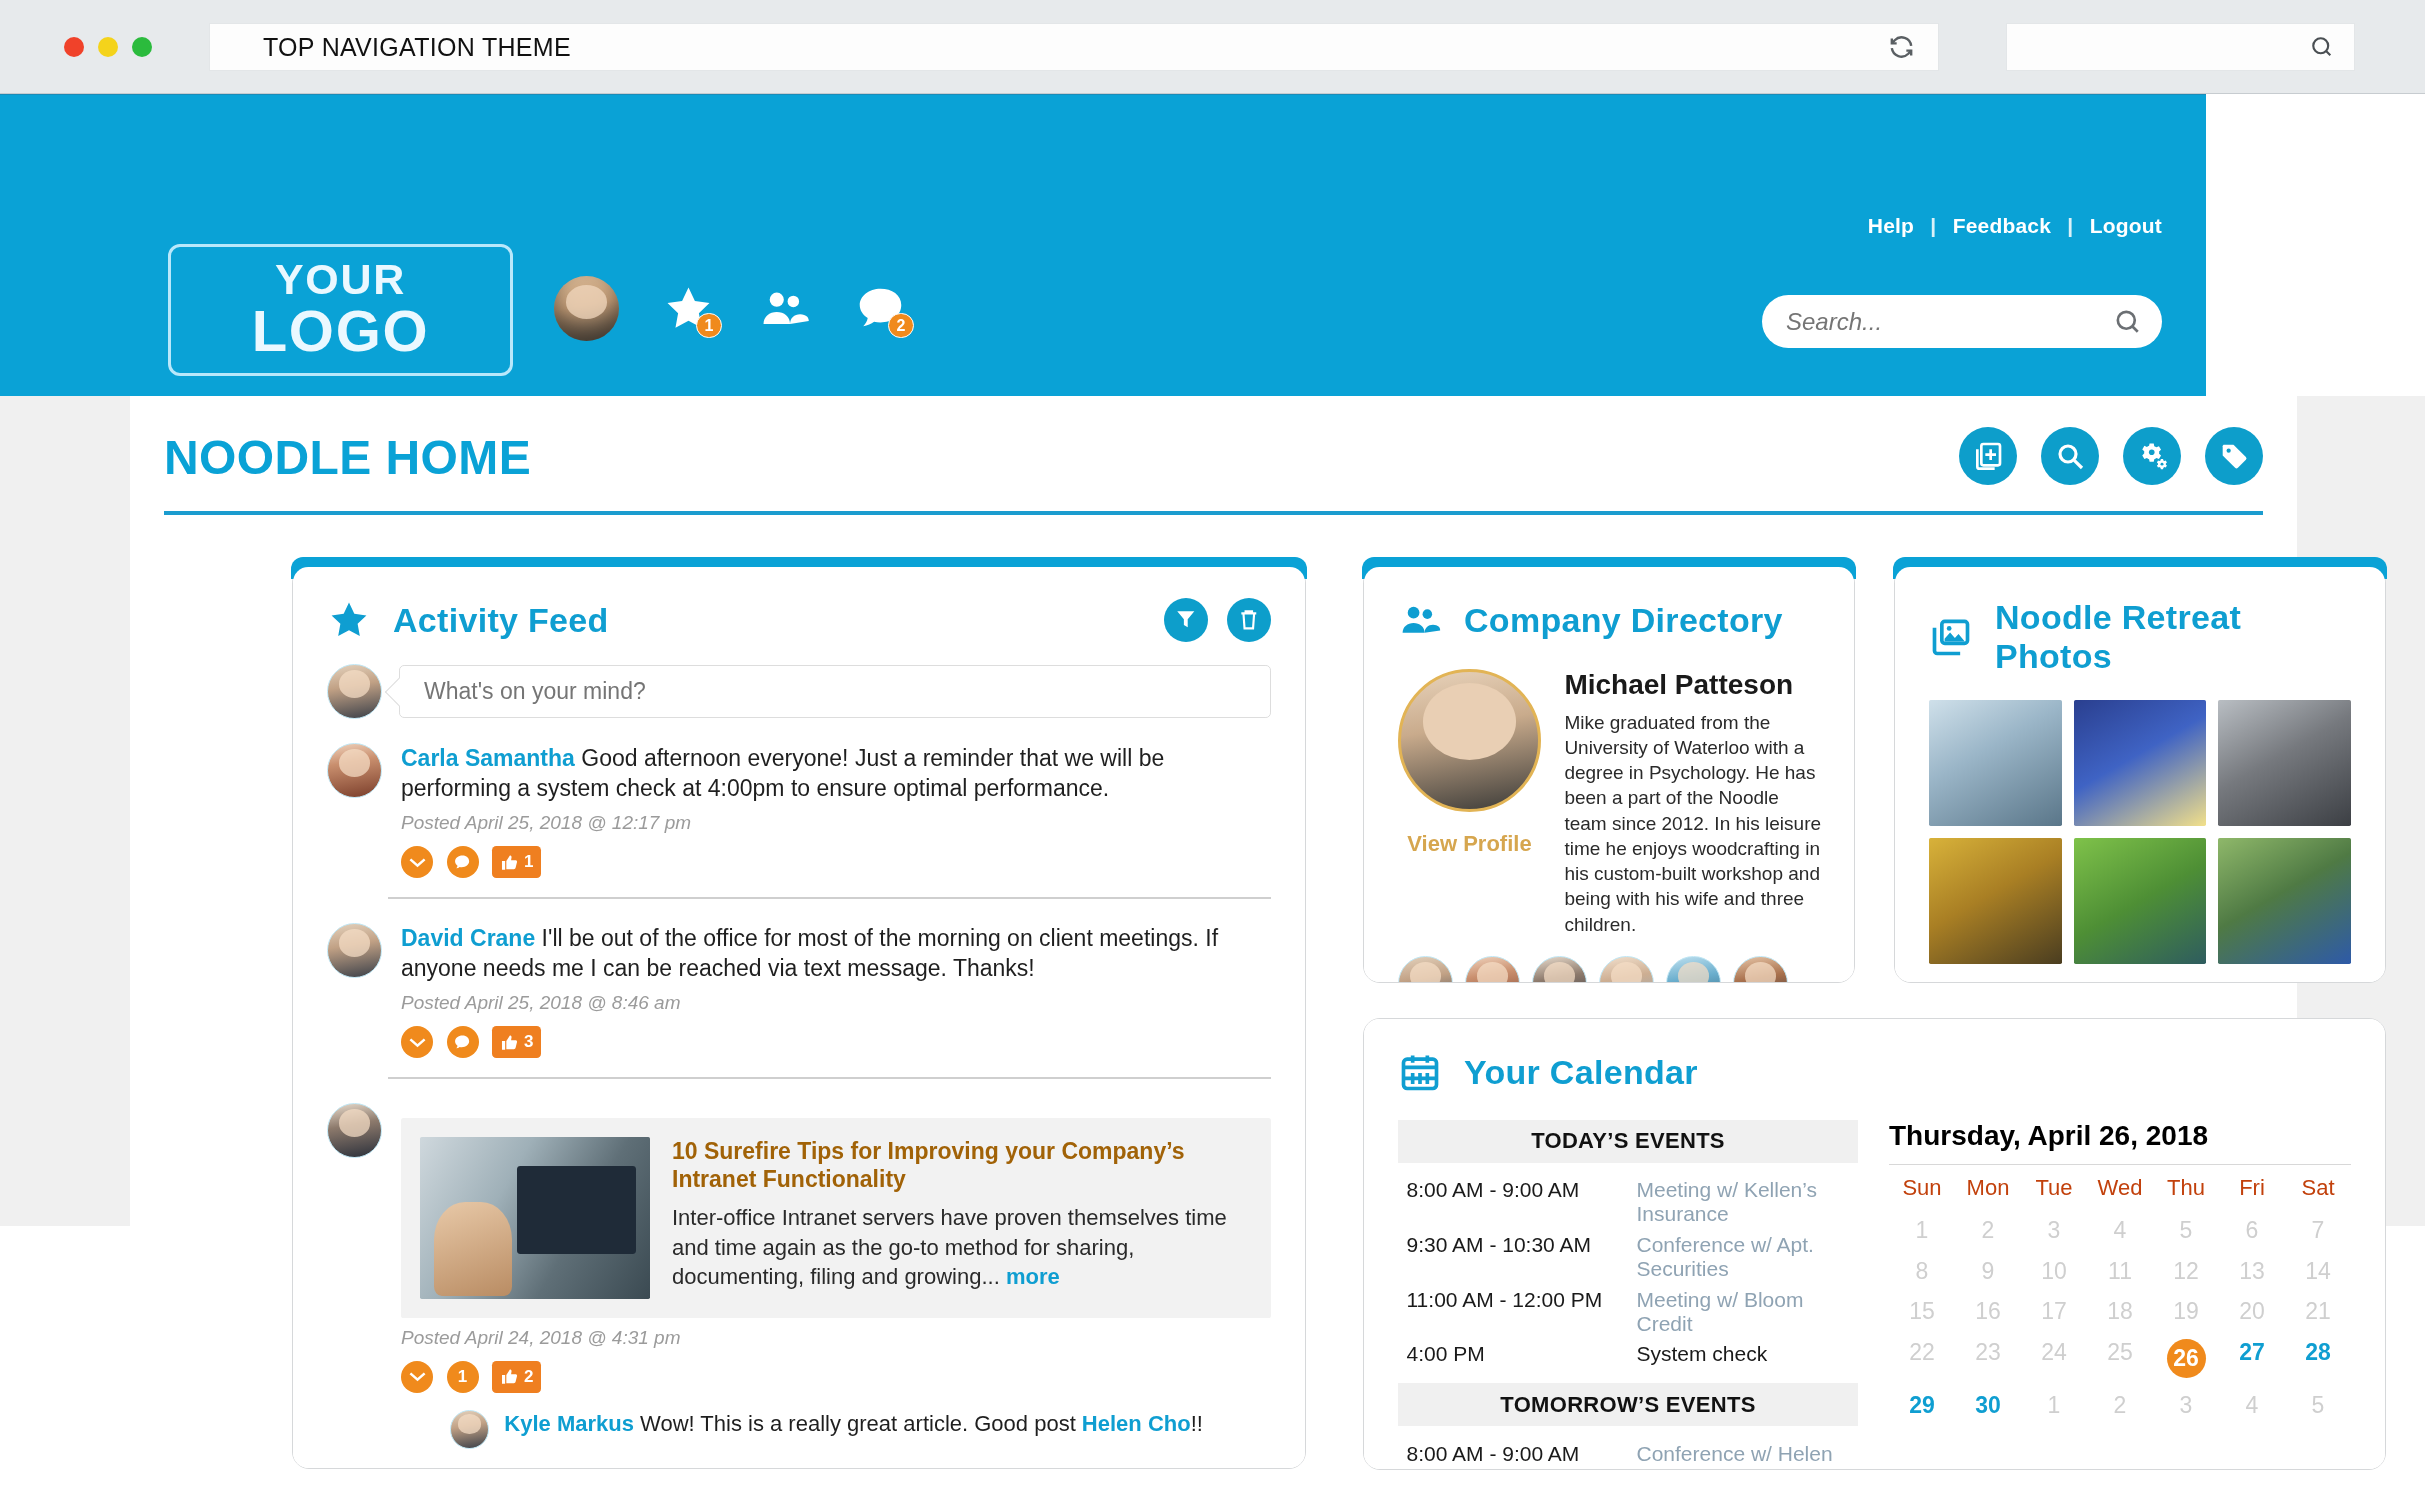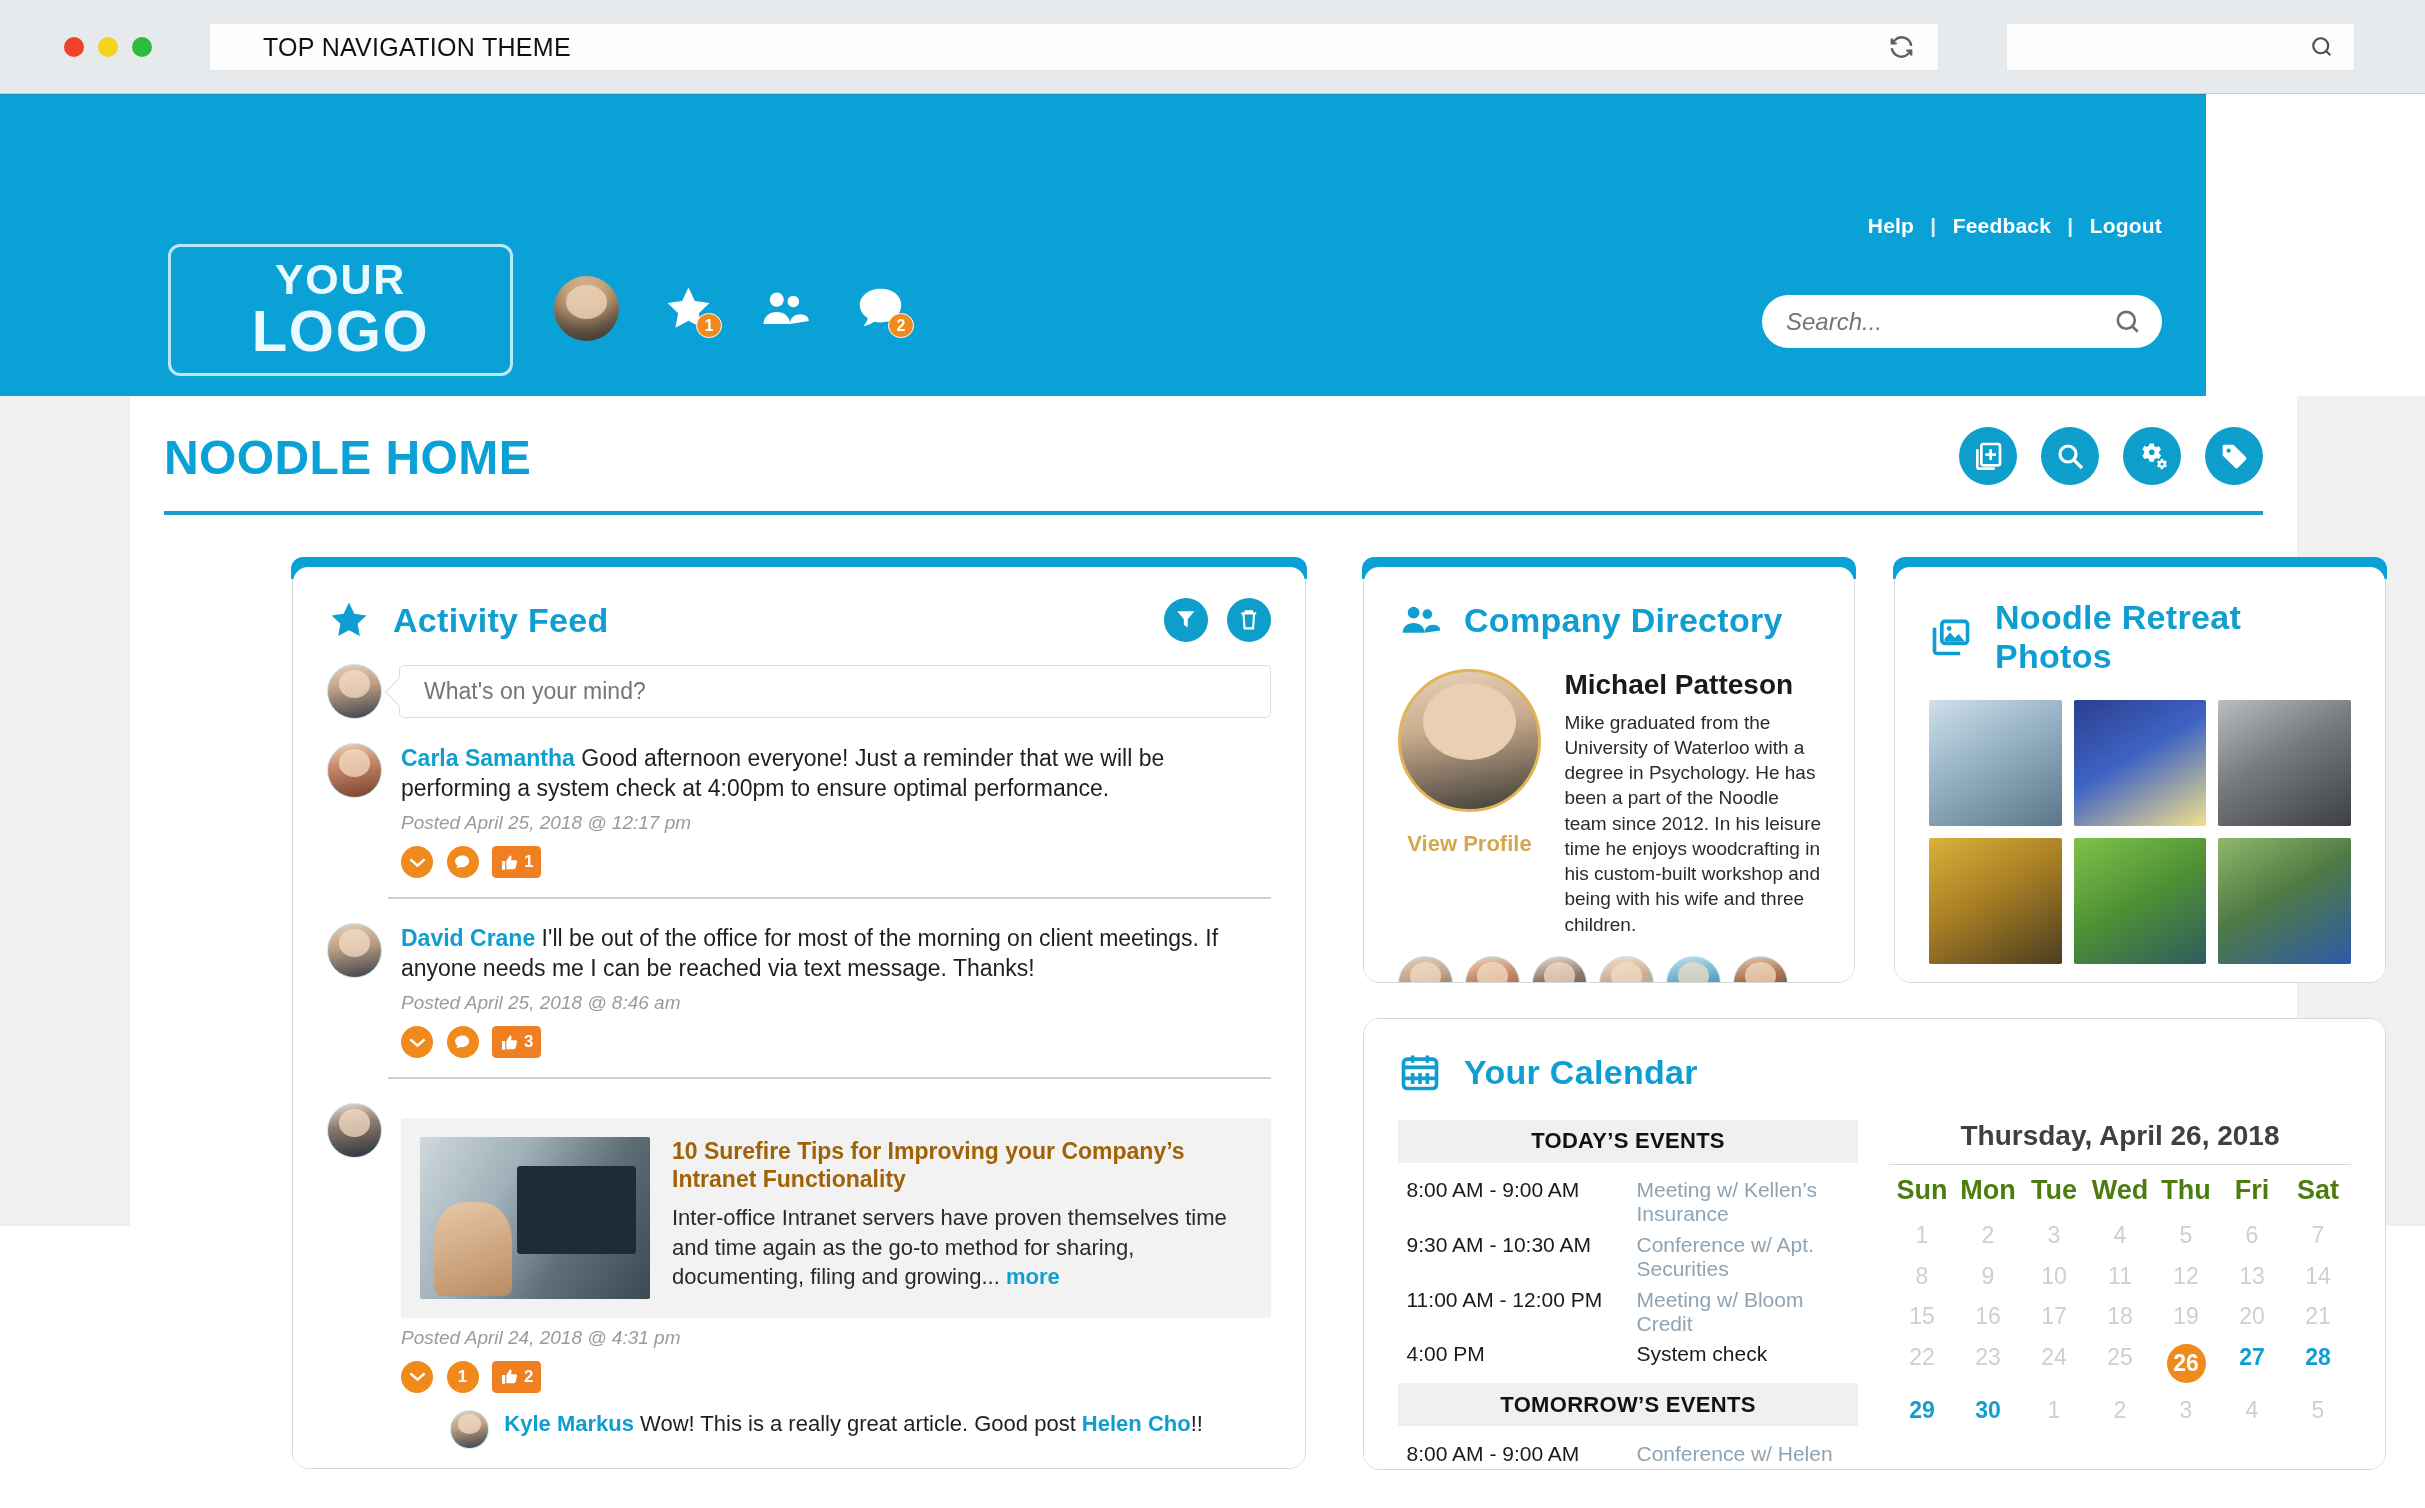--- a/index.html
+++ b/index.html
@@ -297,28 +297,28 @@
   .cal-sect-head {
     background: #f0f0f0; text-align: center; font-size: 22px; font-weight: bold;
     color: #111; padding: 8.5px 0; letter-spacing: 0.3px;
   }
   .cal-row { display: flex; font-size: 21px; padding: 3.4px 5.1px 3.4px 8.5px; }
   .cal-time { width: 230px; flex: 0 0 auto; color: #1a1a1a; }
   .cal-ev { color: #8fa3b3; }
   .cal-ev.plain { color: #1a1a1a; }
   .cal-right { flex: 1; min-width: 0; }
   .cal-date {
-    text-align: center; font-size: 28px; font-weight: bold; color: #404040;
+    text-align: left; font-size: 28px; font-weight: bold; color: #000000;
     padding-bottom: 12px; border-bottom: 1.7px solid #d8d8d8;
   }
   .cal-grid {
     display: grid; grid-template-columns: repeat(7, 1fr);
     text-align: center; margin-top: 10.2px; row-gap: 8.5px;
   }
-  .cal-dow { font-size: 27px; font-weight: bold; color: #4d7c0f; padding-bottom: 5.1px; }
+  .cal-dow { font-size: 22px; font-weight: normal; color: #c2410c; padding-bottom: 5.1px; }
   .cal-day { font-size: 23px; color: #bdbdbd; padding: 2.6px 0; }
   .cal-day.muted { color: #cfcfcf; }
   .cal-day.hl { color: #0f9ed1; font-weight: bold; }
   .cal-day.today {
     color: #ffffff; font-weight: bold;
   }
   .cal-day.today span {
     display: inline-flex; align-items: center; justify-content: center;
     width: 39px; height: 39px; border-radius: 50%; background: #f08a1c;
   }

